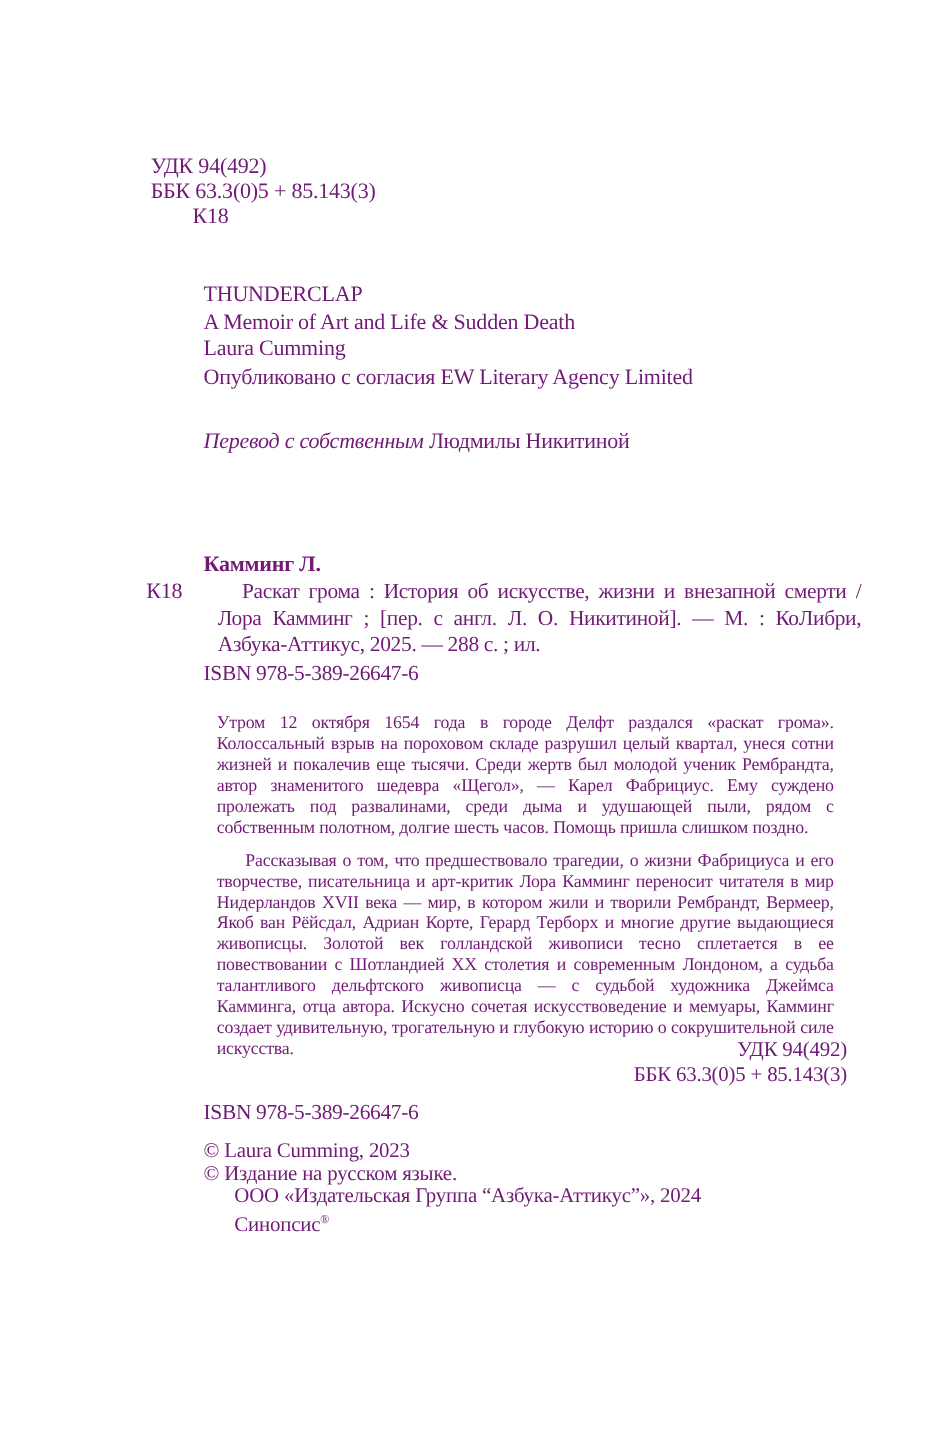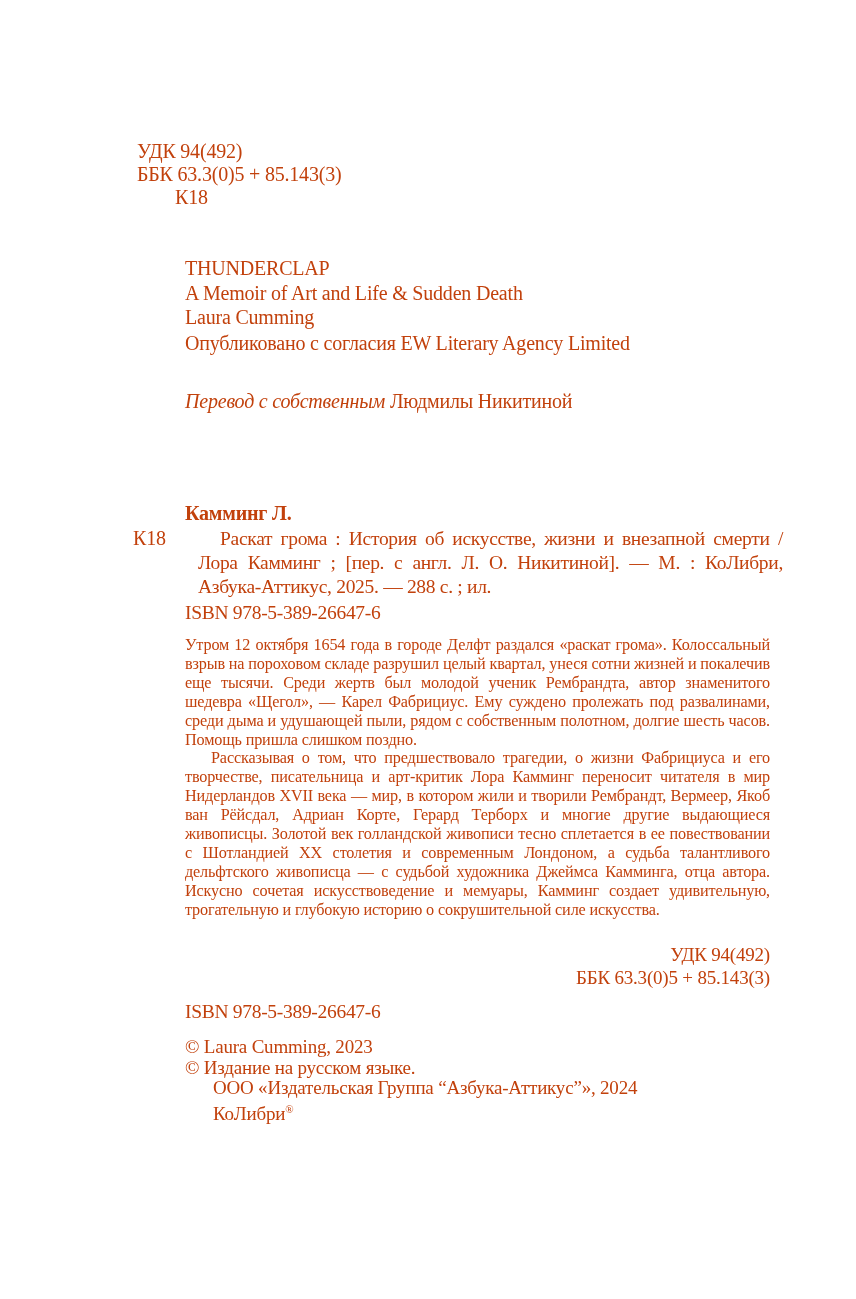--- a/index.html
+++ b/index.html
@@ -5,21 +5,21 @@
   html, body {
     margin: 0;
     padding: 0;
     background: #ffffff;
   }
   .page {
     position: relative;
     width: 856px;
     height: 1299px;
     background: #ffffff;
-    color: #c2410c;
+    color: #701a75;
     font-family: "Liberation Serif", "DejaVu Serif", serif;
     overflow: hidden;
     border-radius: 15px;
   }
   .block { position: absolute; }
   .line { display: block; }
 
   
   .top-codes {
     left: 137px; top: 140px;
@@ -78,21 +78,21 @@
   }
 
   
   .annotation {
     left: 185px; top: 636px;
     width: 585px;
     font-size: 16.2px; line-height: 18.9px;
     letter-spacing: -0.15px;
     text-align: justify;
   }
-  .annotation p { margin: 0; font-family: Liberation Serif, serif; }
+  .annotation p { margin: 12px; font-family: Liberation Serif, serif; }
   .annotation p.indented { text-indent: 26px; }
 
   
   .bottom-codes {
     left: 185px; top: 944px;
     width: 585px;
     font-size: 19px; line-height: 22.5px;
     letter-spacing: -0.2px;
     text-align: right;
   }
@@ -155,16 +155,16 @@
     <span class="line">УДК 94(492)</span>
     <span class="line">ББК 63.3(0)5 + 85.143(3)</span>
   </div>
 
   <div class="block isbn-footer">ISBN 978-5-389-26647-6</div>
 
   <div class="block copyright-block">
     <span class="line">© Laura Cumming, 2023</span>
     <span class="line">© Издание на русском языке.</span>
     <span class="line sub">ООО «Издательская Группа “Азбука-Аттикус”», 2024</span>
-    <span class="line sub"><span>КоЛибри</span><sup>®</sup></span>
+    <span class="line sub"><span>Синопсис</span><sup>®</sup></span>
   </div>
 
 </div>
 
 </body></html>

